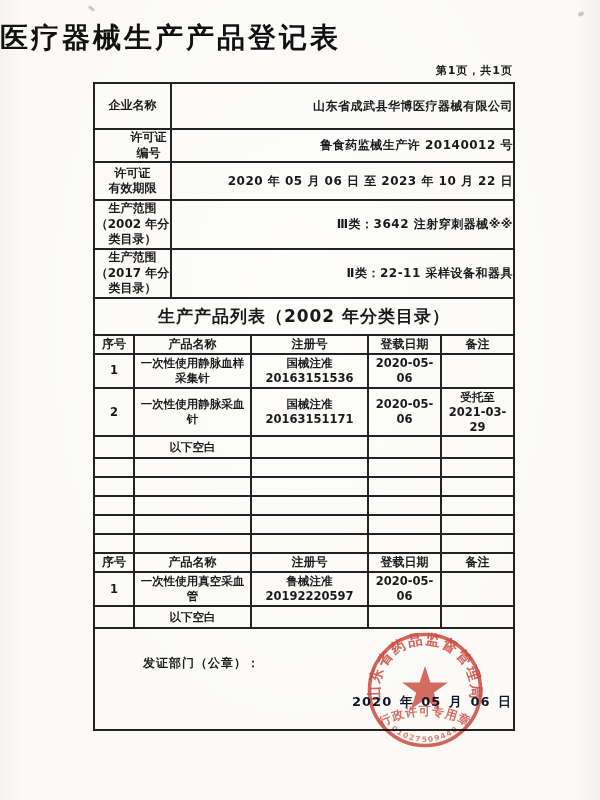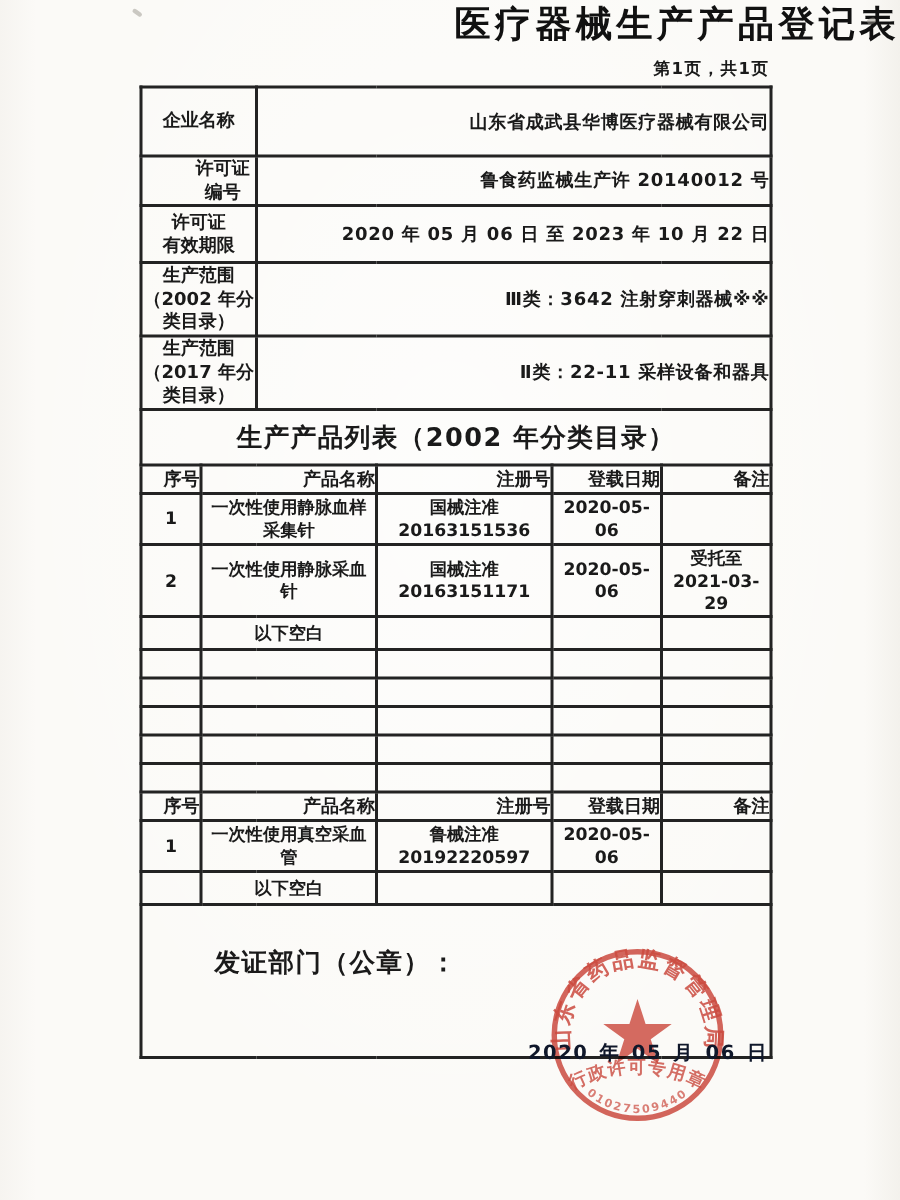--- a/index.html
+++ b/index.html
@@ -13,23 +13,24 @@
       linear-gradient(90deg, #f6f4f0 0%, #fbfaf7 4%, #fbfaf7 96%, #f3f1ec 100%),
       #fbfaf7;
     position:relative;
     overflow:hidden;
   }
   .artifact { position:absolute; background:#9a968e; border-radius:2px; opacity:.5; }
   .a1 { left:88px; top:7px;  width:7px; height:3px; transform:rotate(35deg); }
   .a2 { left:578px; top:12px; width:6px; height:4px; transform:rotate(-20deg); }
 
   .page-title {
-    text-align:right;
-    font-size:24px;
+    text-align:left;
+    font-size:28px;
     letter-spacing:3px;
+    padding-top:19px;
     color:#111;
   }
   .page-info {
     width:420px;
     margin:6px 0 4px 93px;
     text-align:right;
     font-size:11px;
     letter-spacing:1px;
   }
 
@@ -42,31 +43,31 @@
   }
   .form td {
     border:2px solid #232323;
     font-size:12px;
     vertical-align:middle;
     overflow:hidden;
   }
   td.lbl  { text-align:center; white-space:pre-line; line-height:1.3; }
   td.val  { text-align:right; padding-left:10px; letter-spacing:.5px; }
   td.sect { text-align:center; font-size:17px; letter-spacing:1px; height:37px; }
-  td.hdr  { text-align:right; height:14px; }
+  td.hdr  { text-align:center; height:14px; }
   td.c    { text-align:center; white-space:pre-line; line-height:1.3; font-size:11.5px; padding:1px; }
   tr.info1 td { height:46px; }
   tr.info2 td { height:27px;padding-left:32px; }
   tr.info3 td { height:38px; }
   tr.scope td { height:41px; }
   tr.data td  { height:32px; }
   tr.blank td { height:22px; }
   tr.empty td { height:19px; }
   td.footer-cell { height:102px; position:relative; }
-  .issuer { position:absolute; left:48px; top:26px; font-size:17px; letter-spacing:1px; }
+  .issuer { position:absolute; left:48px; top:26px; font-size:12px; letter-spacing:1px; }
 
   .issue-date {
     position:absolute; left:352px; top:693px;
     font-size:13px; letter-spacing:1px; color:#0f172a; z-index:5;
     word-spacing:2px;
   }
   .stamp {
     position:absolute; left:340px; top:605px; width:170px; height:170px;
     z-index:4; mix-blend-mode:multiply; opacity:.9;
   }

